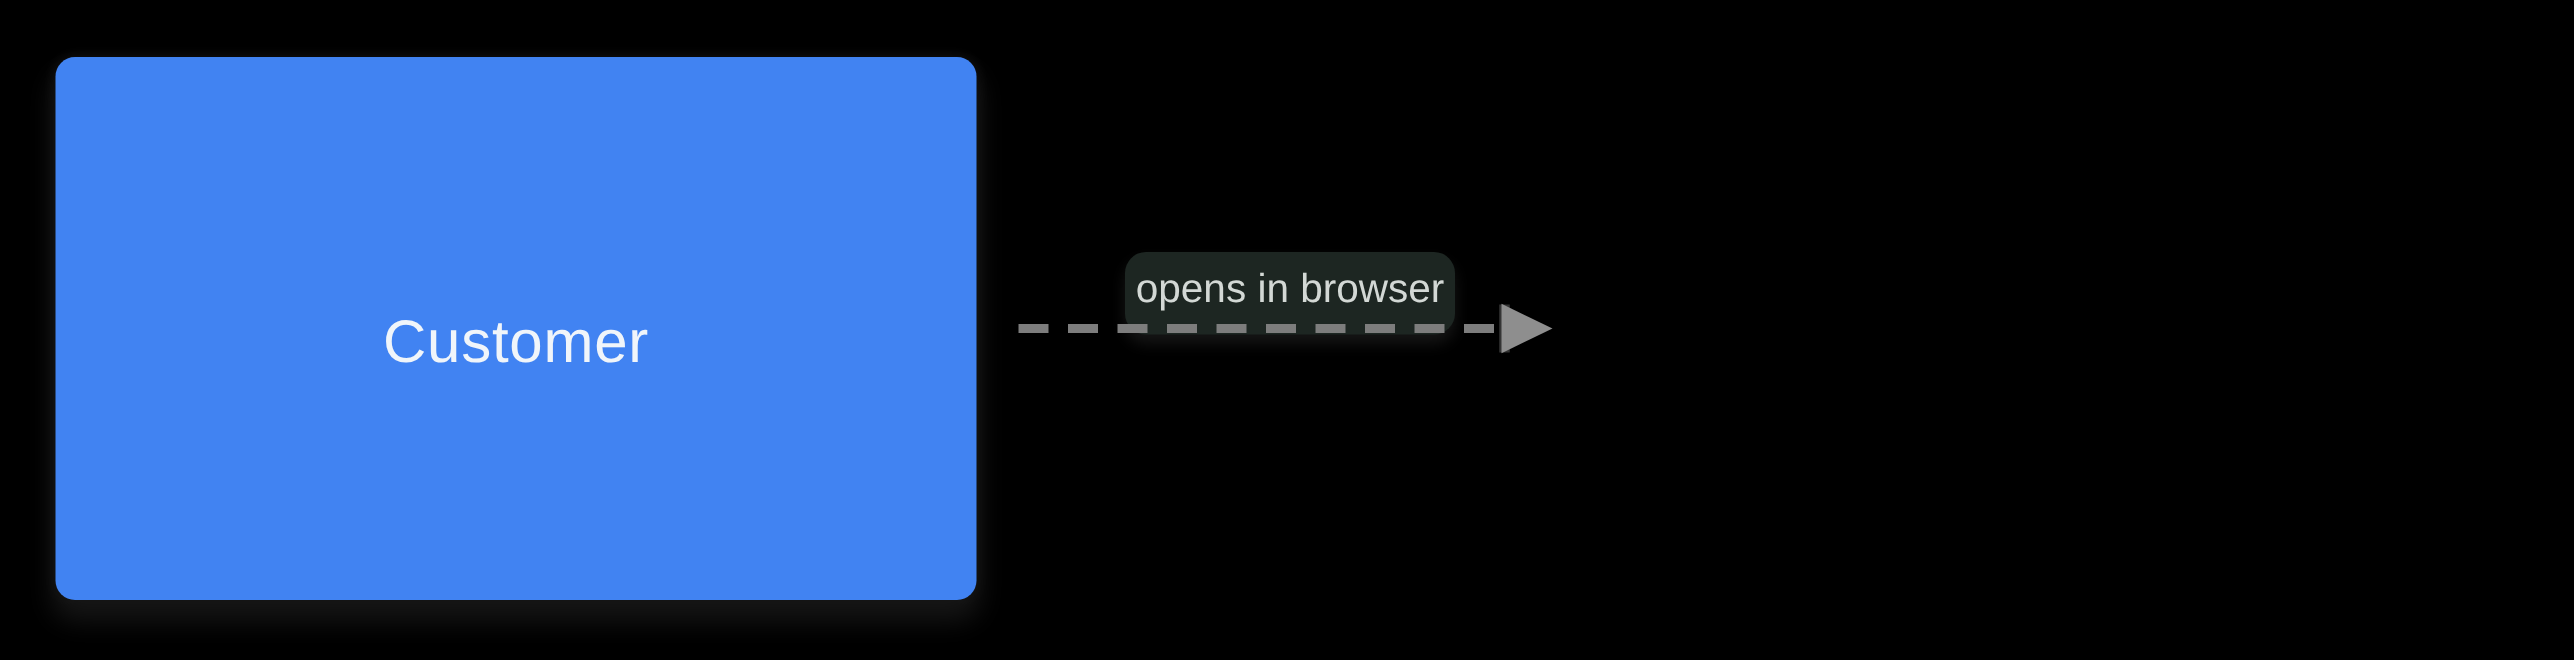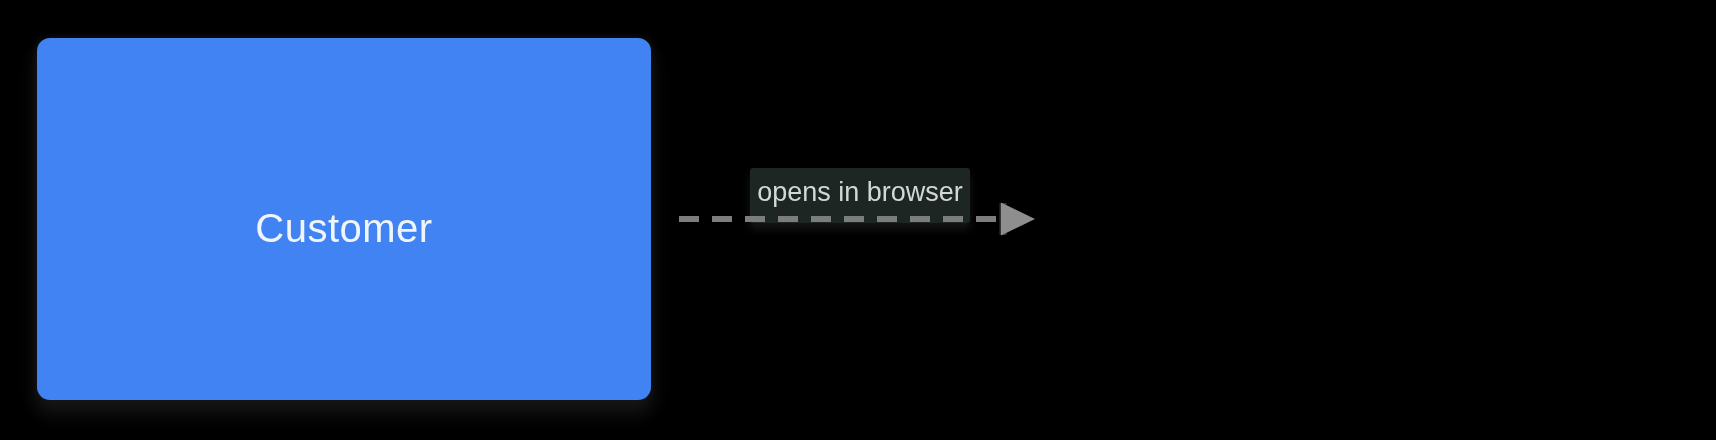--- a/index.html
+++ b/index.html
@@ -45,21 +45,21 @@
     transform: translateY(9px);
     white-space: nowrap;
   }
   .edge-label {
     position: absolute;
     left: 750px;
     top: 168px;
     width: 220px;
     height: 55px;
     background: var(--edge-label-bg, #1d2622);
-    border-radius: 3px;
+    border-radius: 14px;
     box-shadow: 0 6px 10px var(--shadow, #161616);
     display: flex;
     align-items: center;
     justify-content: center;
   }
   .edge-label-text {
     color: var(--edge-label-text, #d3d8d5);
     font-size: 27px;
     font-weight: 400;
     transform: translateY(-3px);

